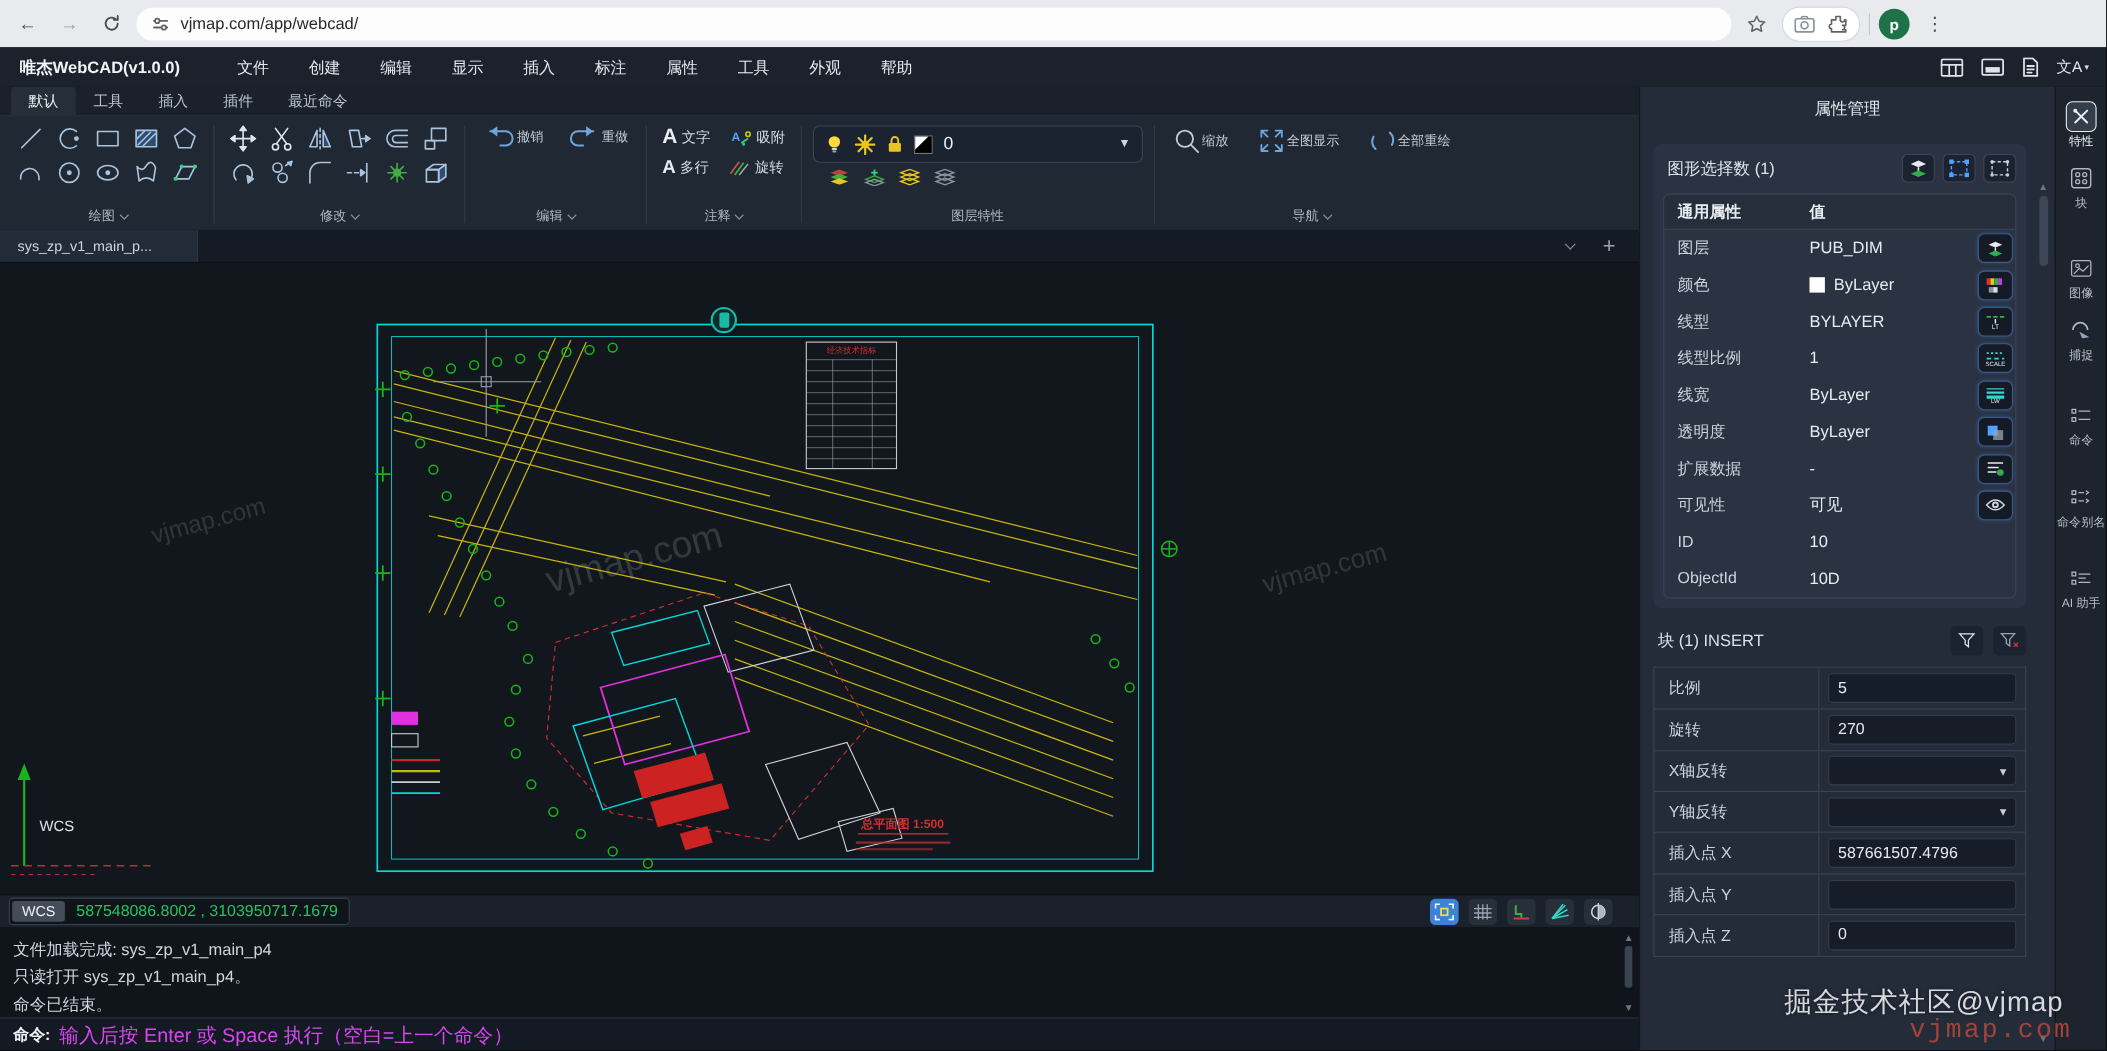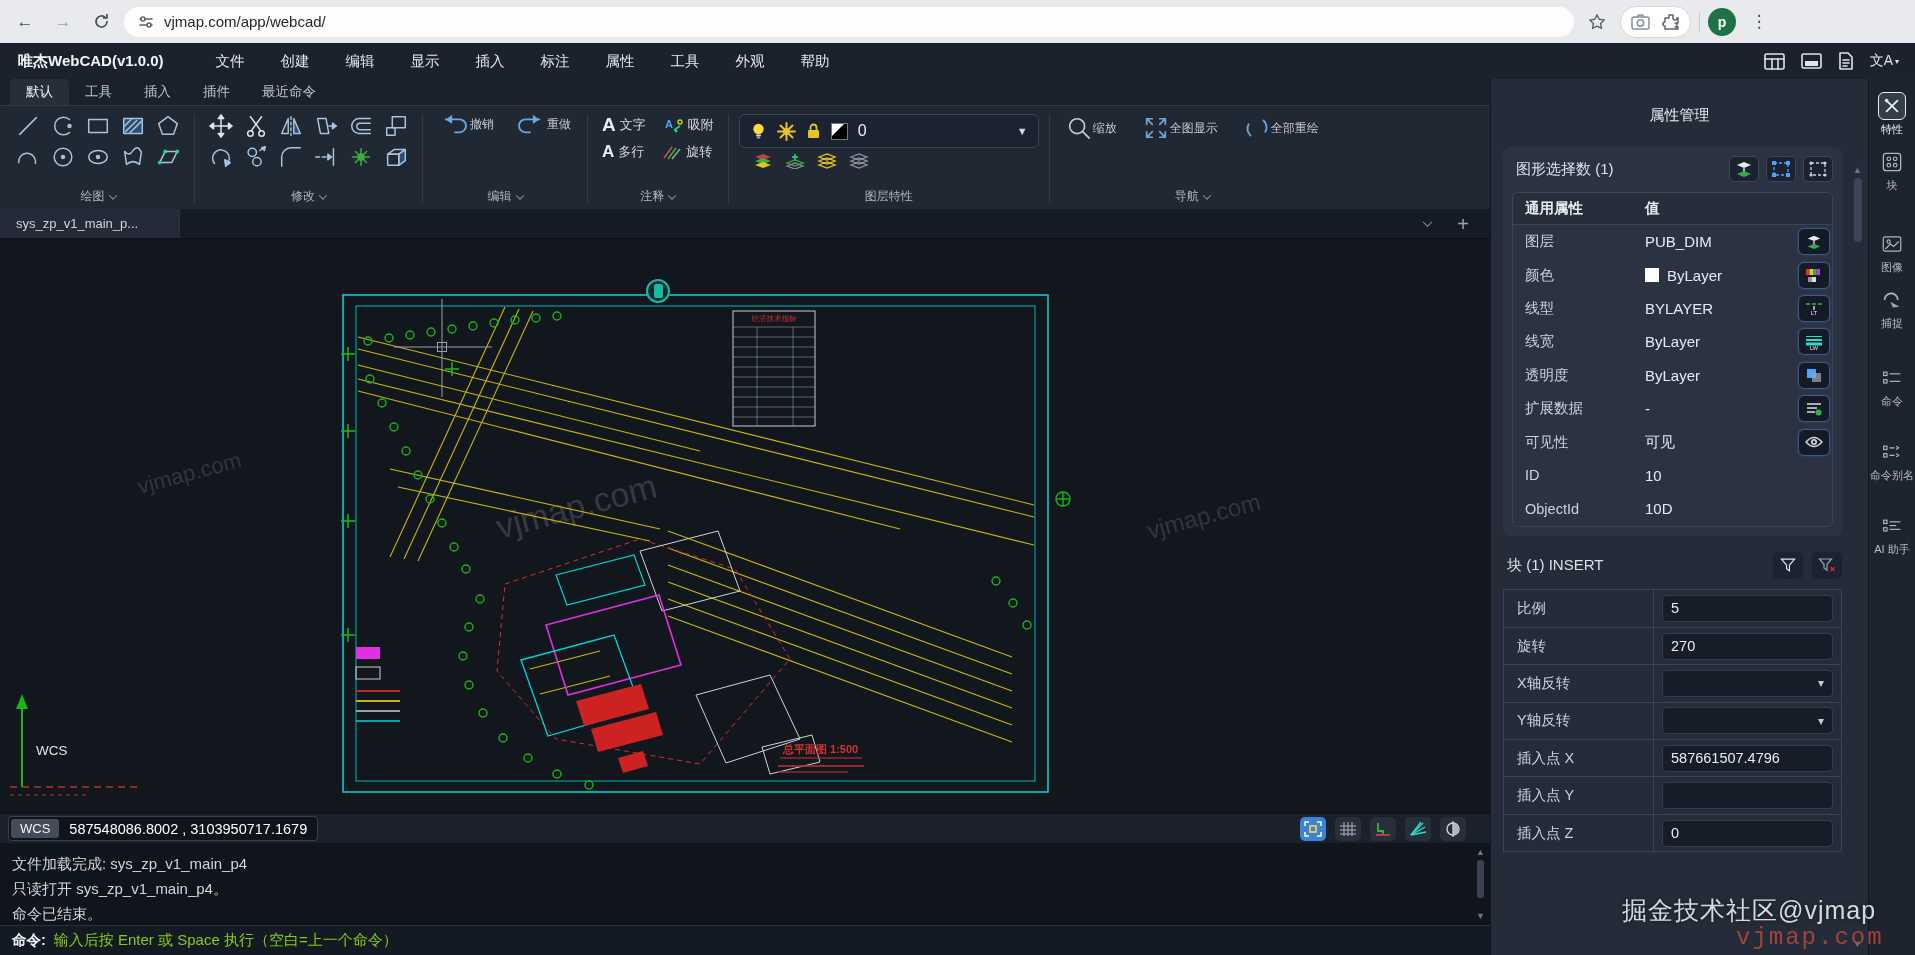--- a/index.html
+++ b/index.html
@@ -49,43 +49,43 @@
   .tabbar-actions{margin-left:auto;display:flex;align-items:center;gap:18px;padding-right:18px;color:#8a94a3;}
   .tabbar-actions .act{cursor:pointer;display:flex;align-items:center;justify-content:center;width:18px;height:18px;}
   .plus{font-size:20px;line-height:1;color:#9aa4b2;}
 
   .canvas{height:574px;position:relative;background:#12171e;overflow:hidden;}
   .cad{position:absolute;left:0;top:0;}
 
   .statusbar{height:30px;background:#1a212b;display:flex;align-items:center;padding:0 8px;border-top:1px solid #0c1016;}
   .coordbox{display:flex;align-items:center;gap:10px;background:#0f141b;border:1px solid #39414d;border-radius:4px;padding:2px 10px 2px 2px;}
   .wcsbadge{background:#434c58;color:#f0f3f6;font-size:13px;padding:2px 9px;border-radius:3px;}
-  .coords{font-size:14.5px;color:#ffffff;}
+  .coords{font-size:14.5px;color:#22c55e;}
   .statusicons{margin-left:auto;display:flex;gap:9px;padding-right:16px;}
   .sic{width:26px;height:24px;border-radius:5px;background:#272f3b;display:flex;align-items:center;justify-content:center;cursor:pointer;}
   .sic.on{background:#3b82d8;}
 
   .cmd{flex:1;background:#10151c;position:relative;padding:8px 0 0 12px;}
   .cmdline{font-size:15px;color:#ced6de;line-height:25px;}
   .promptrow{position:absolute;left:0;right:0;bottom:0;height:30px;border-top:1px solid #2a323d;background:#141a23;display:flex;align-items:center;padding-left:12px;gap:8px;}
   .plabel{color:#eef2f6;font-weight:bold;font-size:14.5px;}
-  .phint{color:#84cc16;font-size:15px;}
+  .phint{color:#d946ef;font-size:18px;}
   .cscroll{position:absolute;right:4px;top:4px;bottom:34px;width:11px;display:flex;flex-direction:column;align-items:center;}
   .sarrow{color:#6b7684;font-size:9px;line-height:10px;cursor:pointer;}
   .sthumb{width:7px;height:38px;background:#3a4352;border-radius:3px;margin:3px 0;cursor:pointer;}
   .strack{flex:1;}
 
   
   .wm-overlay{position:absolute;z-index:50;pointer-events:none;}
   .wm1{left:1622px;top:894px;font-size:25px;color:rgba(238,242,246,.88);letter-spacing:1px;text-shadow:0 0 4px rgba(0,0,0,.5);}
   .wm2{left:1736px;top:924px;font-size:24px;font-family:"Liberation Mono","DejaVu Sans Mono",monospace;color:rgba(186,70,58,.85);letter-spacing:2px;}
 
   
   .panel{position:absolute;left:1490px;top:79px;width:378px;height:876px;background:#242c3a;border-left:1px solid #121820;overflow:hidden;}
-  .ptitle{text-align:center;font-size:15px;color:#e3e8ee;padding:27px 0 8px 0;}
+  .ptitle{text-align:center;font-size:15px;color:#e3e8ee;padding:11px 0 8px 0;}
   .pbox{margin:14px 26px 0 12px;background:#2b3343;border-radius:7px;padding:9px 9px 9px 9px;}
   .selrow{display:flex;align-items:center;gap:7px;}
   .seltext{font-size:15px;color:#dbe1e9;flex:1;padding-left:4px;}
   .selbtn{width:30px;height:26px;background:#1c2330;border:1px solid #3c4656;border-radius:5px;display:flex;align-items:center;justify-content:center;cursor:pointer;}
   .ptable{margin-top:10px;border:1px solid #3a4456;border-radius:6px;overflow:hidden;}
   .pthead{display:flex;background:#262e3c;border-bottom:1px solid #3a4456;font-weight:bold;color:#e8edf2;font-size:14.5px;}
   .pthead .c1{width:132px;padding:6px 0 6px 12px;}
   .pthead .c2{padding:6px 0;}
   .prow{display:flex;align-items:center;height:33.4px;}
   .prow .c1{width:132px;padding-left:12px;color:#ccd3dc;font-size:14.5px;}
@@ -845,20 +845,31 @@
           <span class="c2">BYLAYER</span>
           <span class="pico">
               <svg width="18" height="16" viewBox="0 0 18 16">
                 <line x1="1" y1="4" x2="17" y2="4" stroke="#3fae3f" stroke-width="1.6" stroke-dasharray="4,2"></line>
                 <line x1="9" y1="6" x2="9" y2="10" stroke="#e8ecf1" stroke-width="1.3"></line>
                 <text x="9" y="15" font-size="6" fill="#e8ecf1" text-anchor="middle">LT</text>
               </svg>
             </span>
         </div>
         <div class="prow">
+          <span class="c1">线型比例</span>
+          <span class="c2">1</span>
+          <span class="pico">
+              <svg width="18" height="16" viewBox="0 0 18 16">
+                <line x1="1" y1="3" x2="17" y2="3" stroke="#2fd8c8" stroke-width="1.6" stroke-dasharray="2,2"></line>
+                <line x1="1" y1="8" x2="17" y2="8" stroke="#2fd8c8" stroke-width="1.6" stroke-dasharray="4,3"></line>
+                <text x="9" y="15" font-size="5.5" fill="#e8ecf1" text-anchor="middle">SCALE</text>
+              </svg>
+            </span>
+        </div>
+        <div class="prow">
           <span class="c1">线宽</span>
           <span class="c2">ByLayer</span>
           <span class="pico">
               <svg width="18" height="16" viewBox="0 0 18 16">
                 <line x1="1" y1="2.5" x2="17" y2="2.5" stroke="#2fd8c8" stroke-width="1"></line>
                 <line x1="1" y1="6" x2="17" y2="6" stroke="#2fd8c8" stroke-width="2"></line>
                 <line x1="1" y1="10" x2="17" y2="10" stroke="#2fd8c8" stroke-width="3"></line>
                 <text x="9" y="15.5" font-size="5.5" fill="#e8ecf1" text-anchor="middle">LW</text>
               </svg>
             </span>

